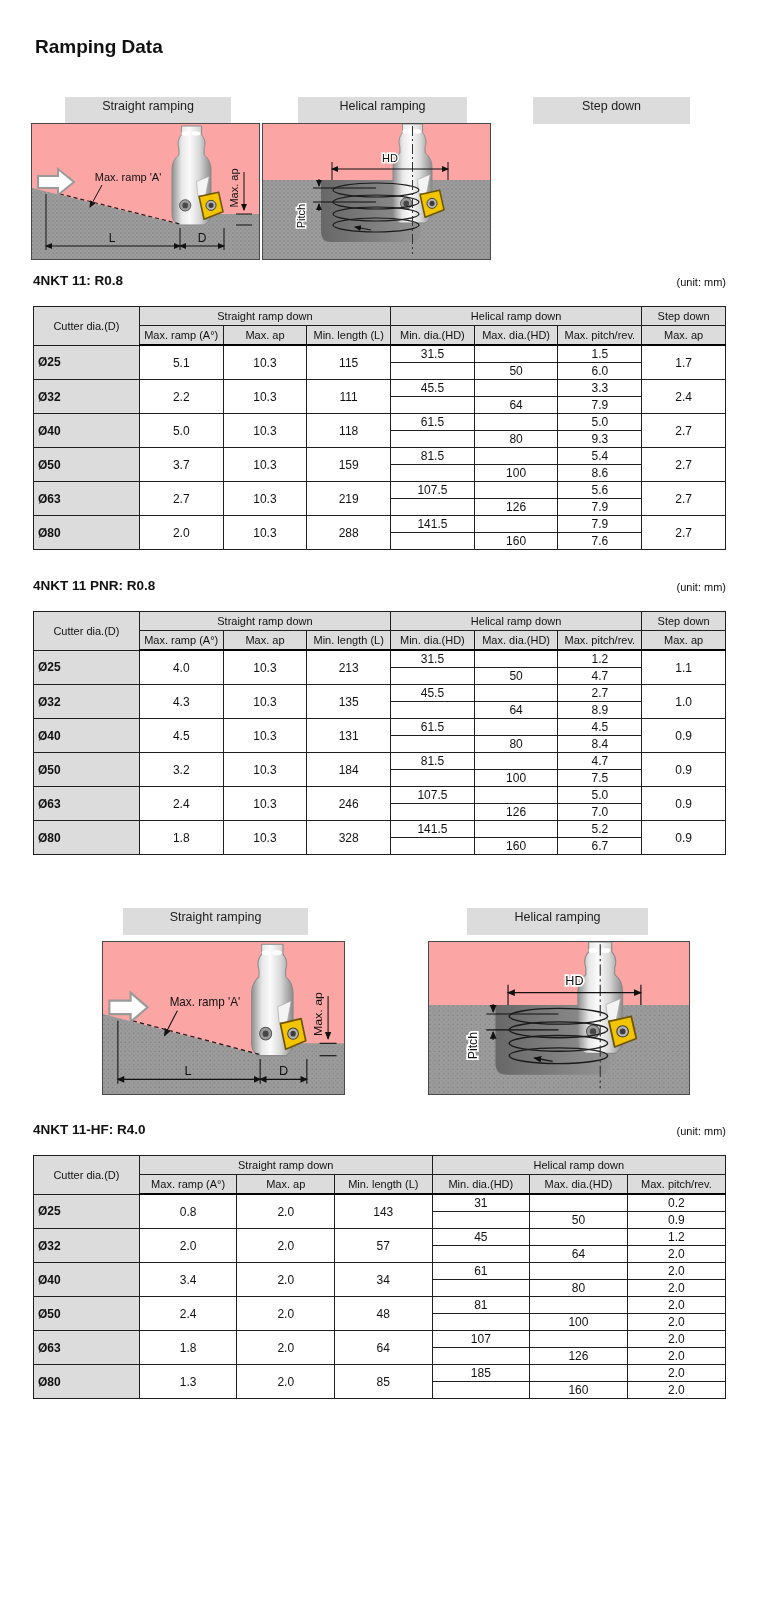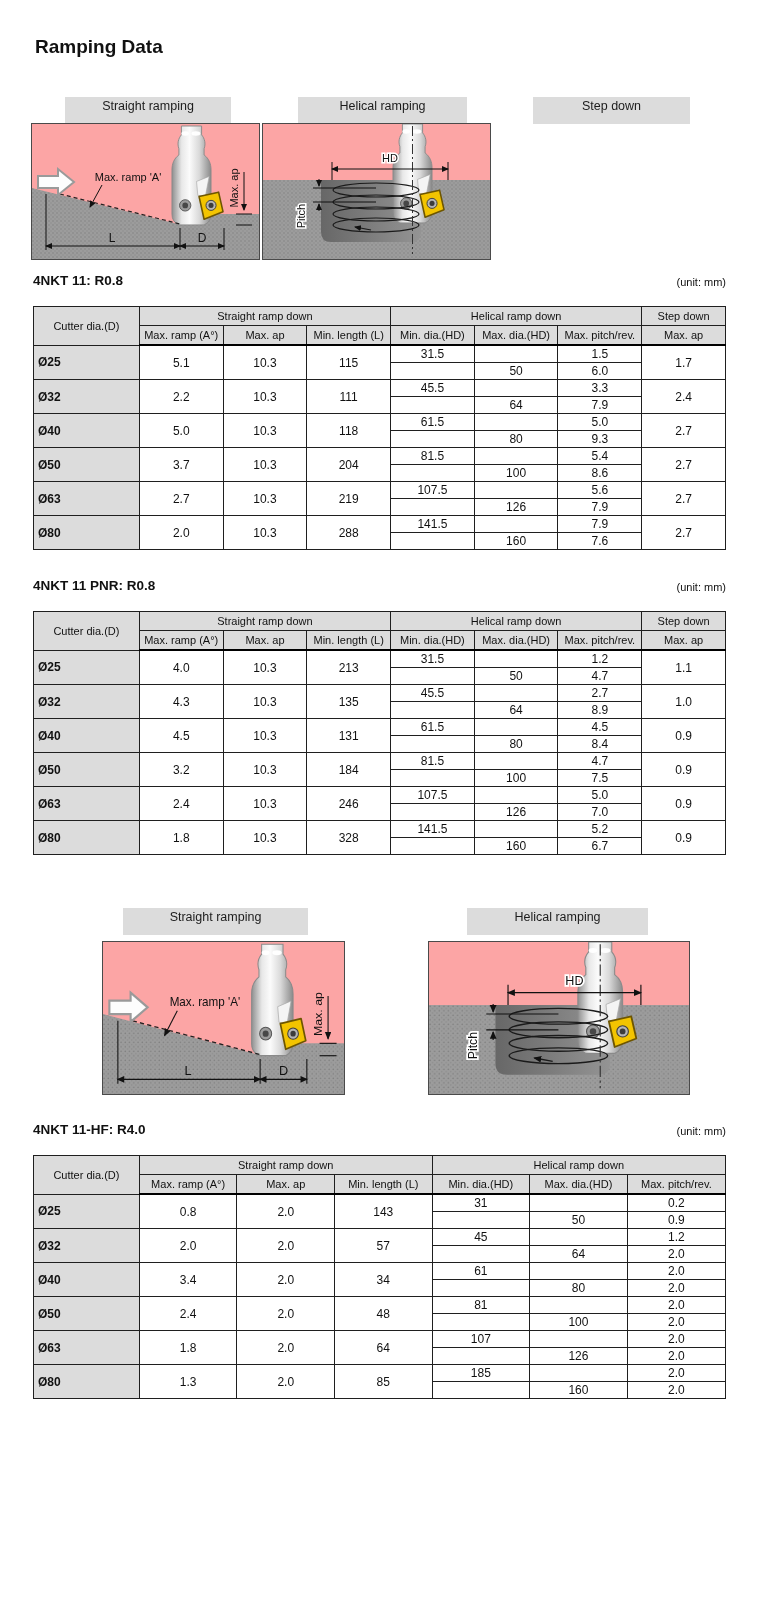--- a/index.html
+++ b/index.html
@@ -215,21 +215,21 @@
           </tr>
           <tr>
             <td></td>
             <td>80</td>
             <td>9.3</td>
           </tr>
           <tr class="grp">
             <td class="dia stipple" rowspan="2">Ø50</td>
             <td rowspan="2">3.7</td>
             <td rowspan="2">10.3</td>
-            <td rowspan="2">204</td>
+            <td rowspan="2">159</td>
             <td>81.5</td>
             <td></td>
             <td>5.4</td>
             <td rowspan="2">2.7</td>
           </tr>
           <tr>
             <td></td>
             <td>100</td>
             <td>8.6</td>
           </tr>

